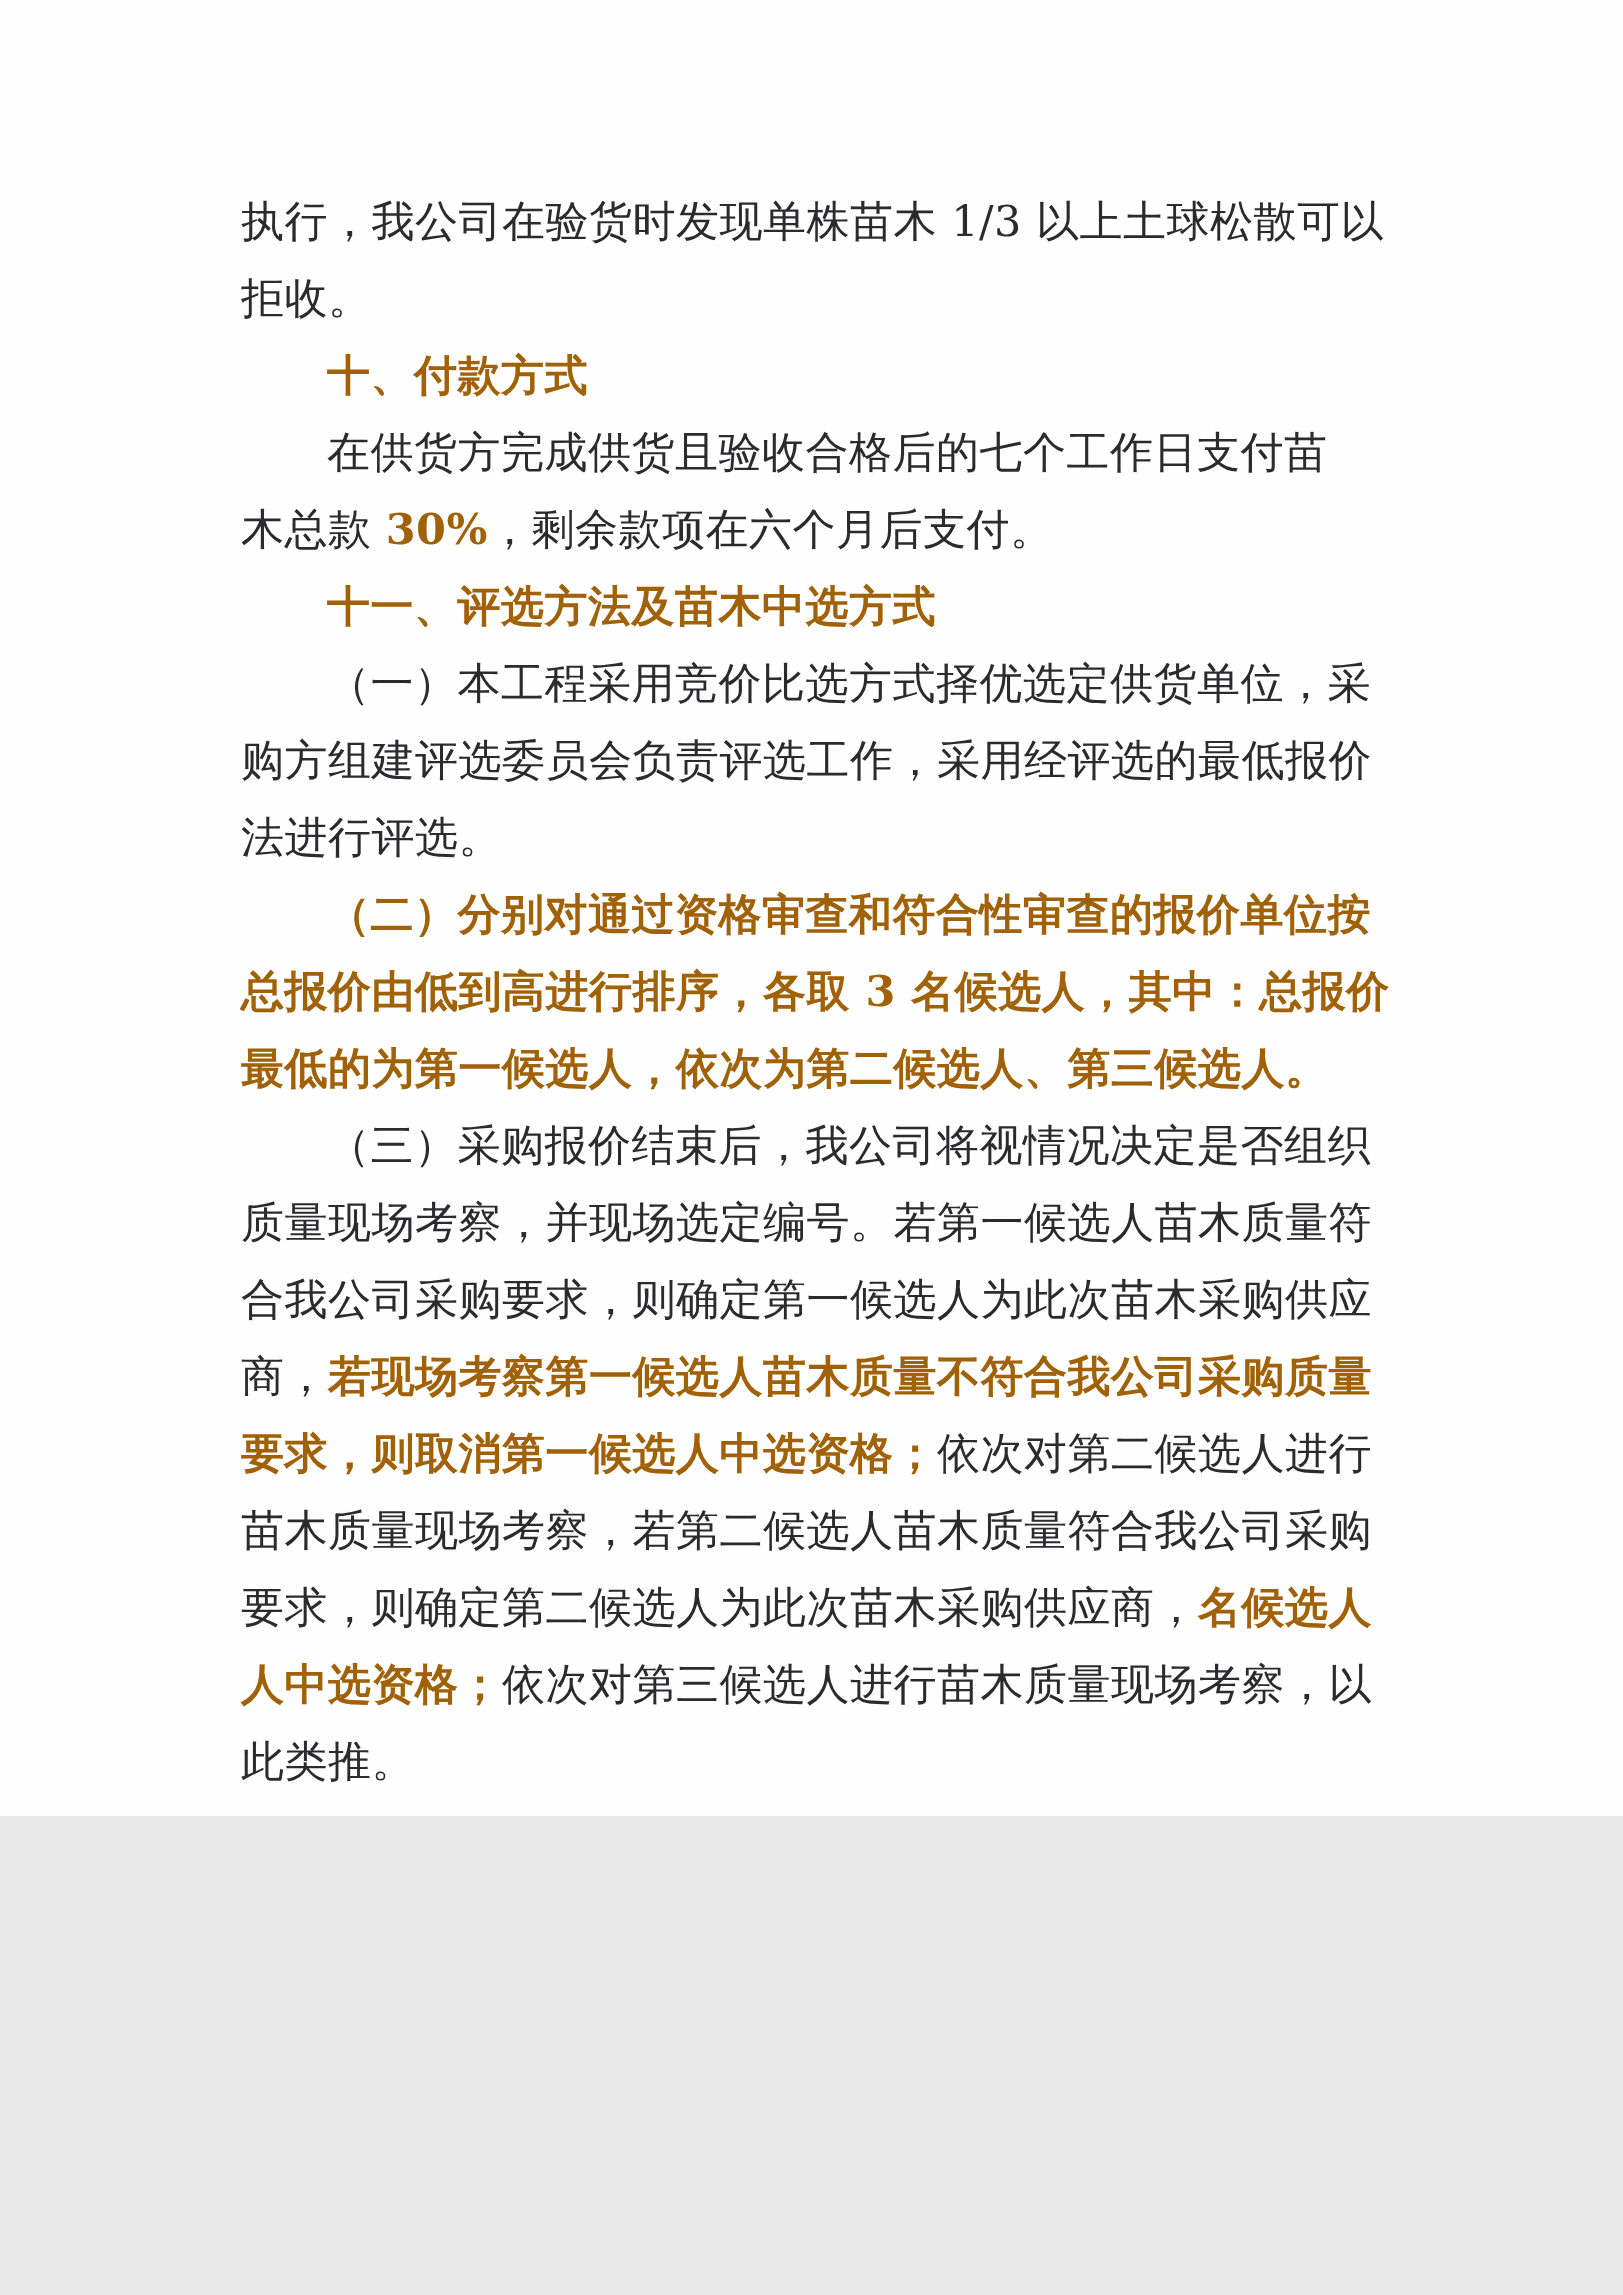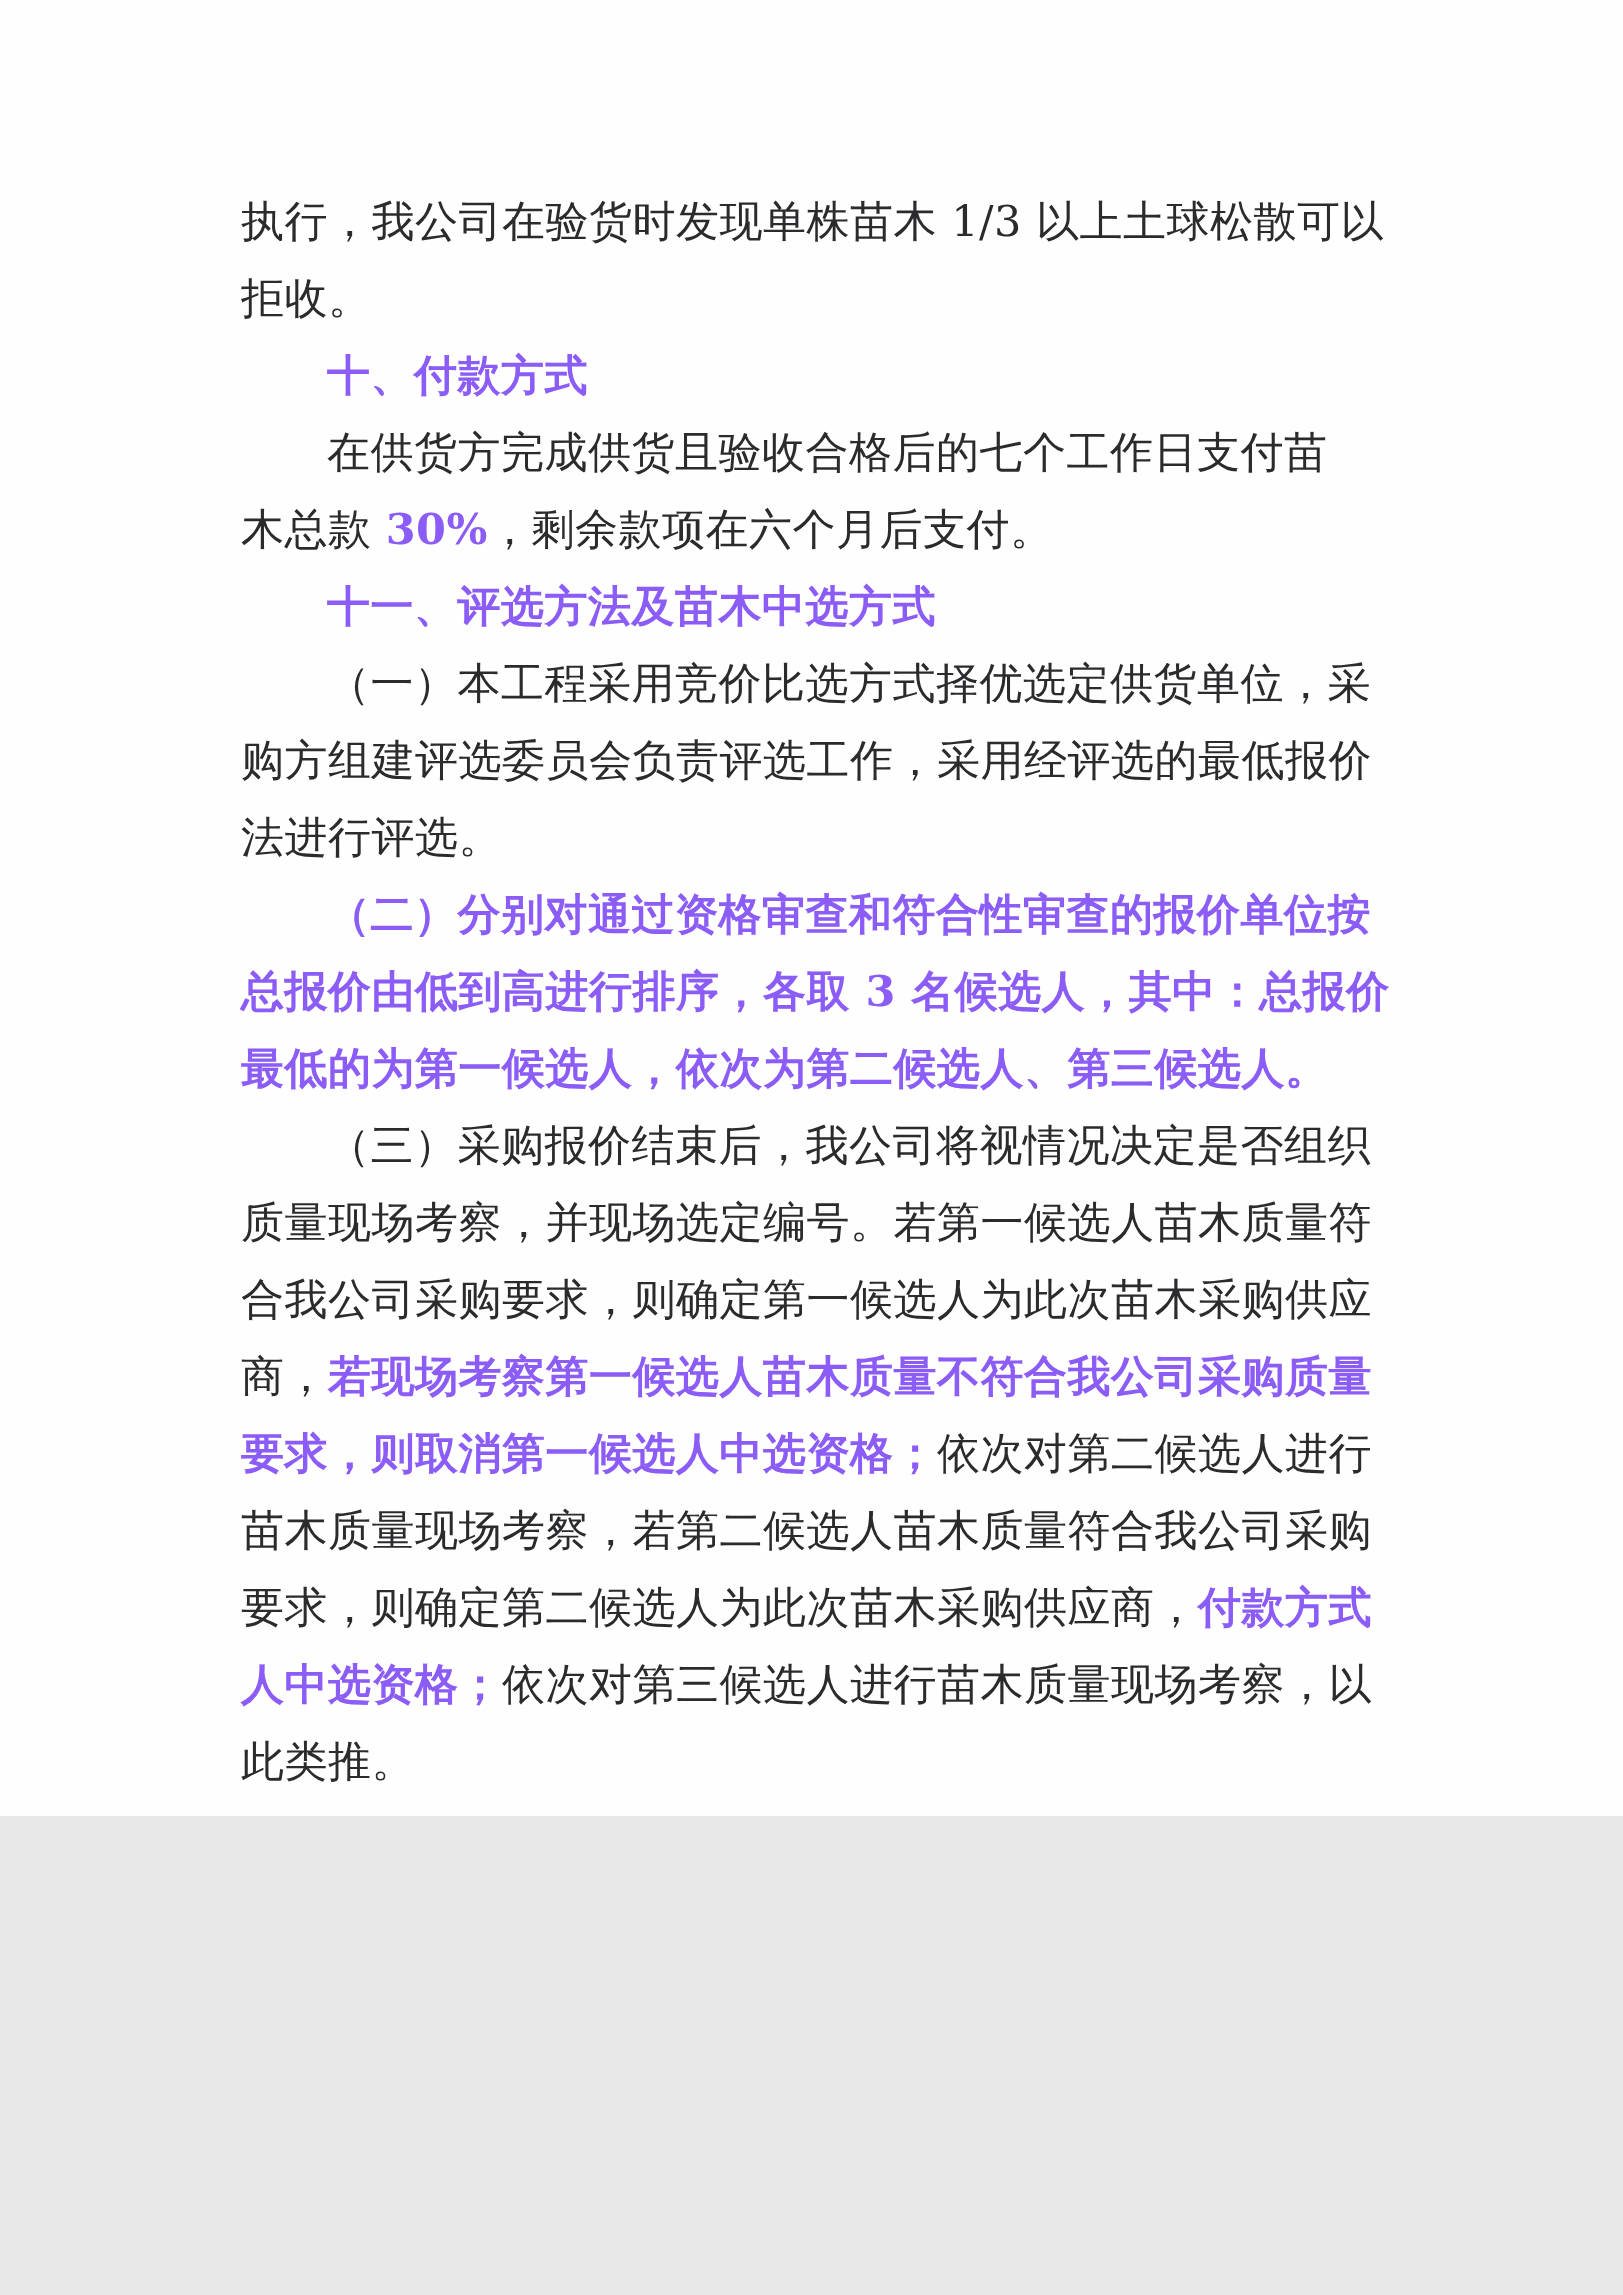--- a/index.html
+++ b/index.html
@@ -28,21 +28,21 @@
     line-height: 77px;
     font-size: 43px;
     letter-spacing: 0.5px;
     white-space: nowrap;
   }
   .line.ind {
     padding-left: 86px;
   }
   .b {
     font-weight: 700;
-    color: #8b5cf6;
+    color: #a16207;
   }
   .footer {
     position: absolute;
     left: 0;
     right: 0;
     top: 2098px;
     text-align: center;
     font-size: 24px;
     letter-spacing: 1.3px;
     color: #737373;
@@ -65,19 +65,19 @@
       <div class="line"><span>法进行评选。</span></div>
       <div class="line ind"><span class="b">（二）分别对通过资格审查和符合性审查的报价单位按</span></div>
       <div class="line"><span class="b">总报价由低到高进行排序，各取 3 名候选人，其中：总报价</span></div>
       <div class="line"><span class="b">最低的为第一候选人，依次为第二候选人、第三候选人。</span></div>
       <div class="line ind"><span>（三）采购报价结束后，我公司将视情况决定是否组织</span></div>
       <div class="line"><span>质量现场考察，并现场选定编号。若第一候选人苗木质量符</span></div>
       <div class="line"><span>合我公司采购要求，则确定第一候选人为此次苗木采购供应</span></div>
       <div class="line"><span>商，</span><span class="b">若现场考察第一候选人苗木质量不符合我公司采购质量</span></div>
       <div class="line"><span class="b">要求，则取消第一候选人中选资格；</span><span>依次对第二候选人进行</span></div>
       <div class="line"><span>苗木质量现场考察，若第二候选人苗木质量符合我公司采购</span></div>
-      <div class="line"><span>要求，则确定第二候选人为此次苗木采购供应商，</span><span class="b">付款方式</span></div>
+      <div class="line"><span>要求，则确定第二候选人为此次苗木采购供应商，</span><span class="b">名候选人</span></div>
       <div class="line"><span class="b">人中选资格；</span><span>依次对第三候选人进行苗木质量现场考察，以</span></div>
       <div class="line"><span>此类推。</span></div>
     </div>
   <div class="footer">第 6 页 共 9 页</div>
 </div>
 
 
 </body></html>

